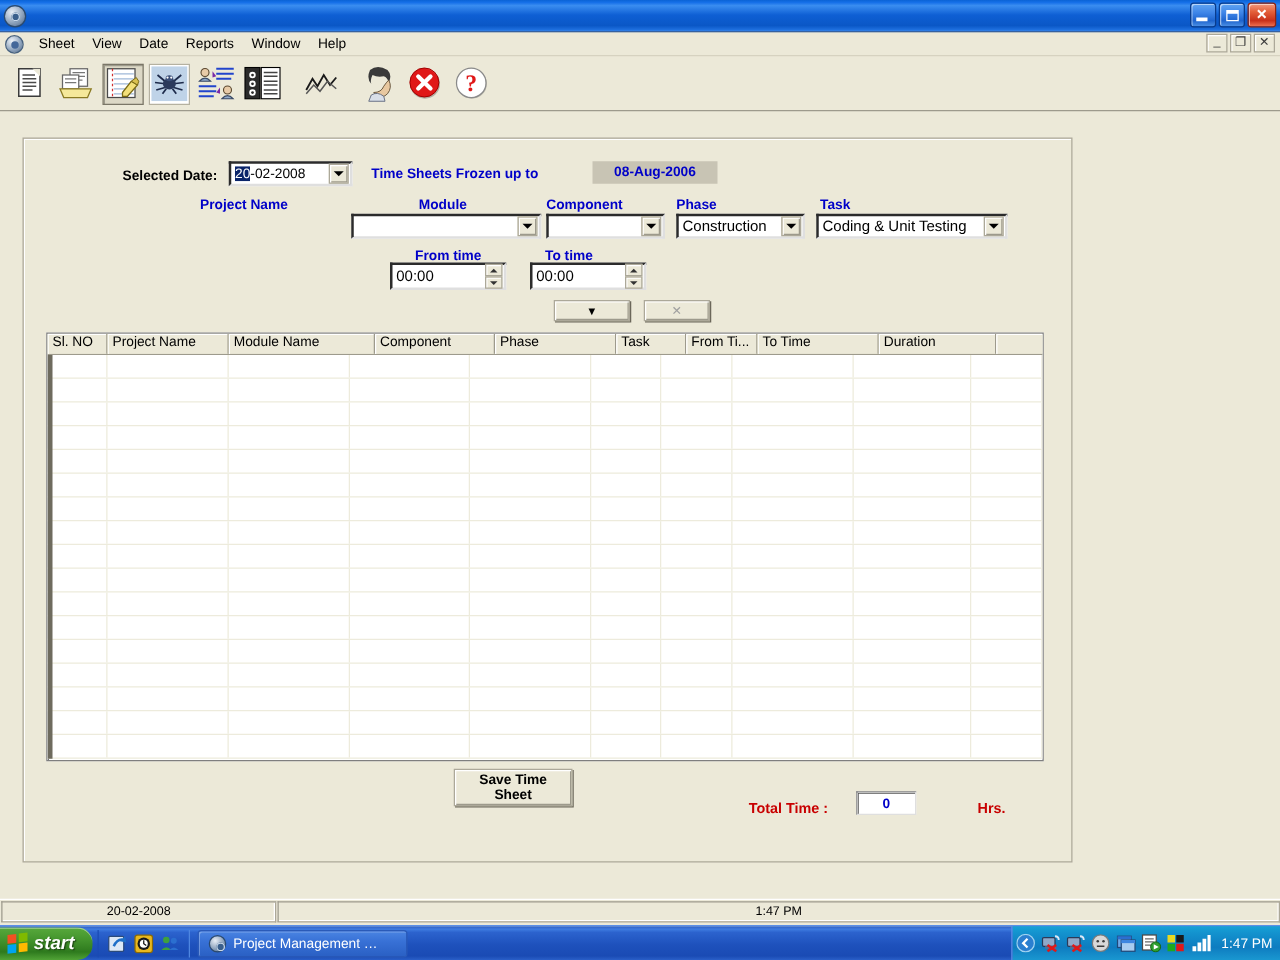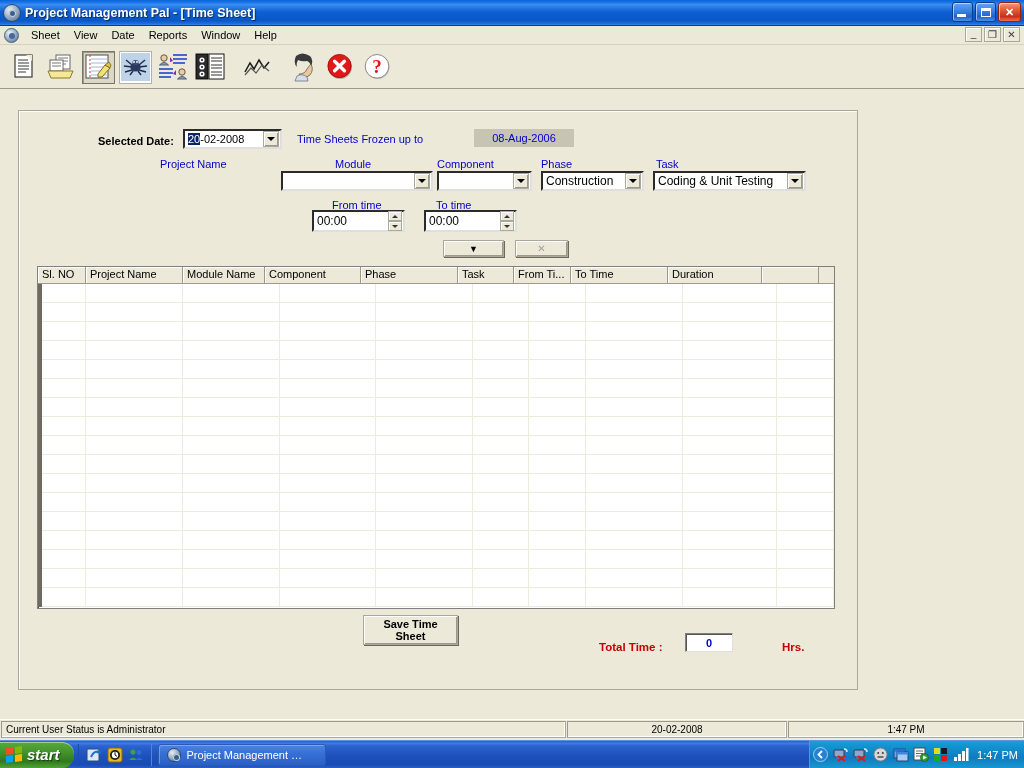--- a/index.html
+++ b/index.html
@@ -107,21 +107,21 @@
   .tbar-sep { width:10px; flex:none; }
 
   
   .form-panel {
     position:absolute; left:18px; top:110px; width:840px; height:580px;
     background:#ECE9D8; border:1px solid #ACA899;
     box-shadow: inset 1px 1px 0 #fff;
   }
 
   .lbl-bold { font-weight:bold; color:#000; font-size:11px; }
-  .lbl-blue { font-weight:normal; color:#0000C8; font-size:11px; }
+  .lbl-blue { font-weight:bold; color:#0000C8; font-size:11px; }
   .lbl-red  { font-weight:bold; color:#C80000; font-size:11.5px; }
 
   .sunken-field {
     background:#fff; border:1px solid #7F7F7F;
     border-right-color:#DFDFDF; border-bottom-color:#DFDFDF;
     box-shadow: inset 1px 1px 0 #555;
   }
 
   
   .combo { position:absolute; height:20px; background:#fff;
@@ -245,21 +245,20 @@
   .tray-clock{ color:#fff; font-size:11px; margin-left:4px; white-space:nowrap; }
   .tray-ico{ width:16px; height:16px; flex:none; position:relative; }
 </style>
 </head>
 <body>
 
 <div id="app">
 
   <div class="titlebar">
     <div class="title-icon"></div>
-    <div class="titlebar-text">Project Management Pal - [Time Sheet]</div>
     <div class="titlebar-buttons">
       <div class="tb-btn">
         <div class="min-glyph"></div>
       </div>
       <div class="tb-btn">
         <div class="rest-glyph"></div>
       </div>
       <div class="tb-btn close">
         <div class="tb-glyph">✕</div>
       </div>
@@ -522,21 +521,21 @@
       </div>
     </div>
 
     <div class="btn3d" style="position:absolute;left:424px;top:129px;width:61px;height:17px;font-size:9px;">▼</div>
     <div class="btn3d disabled" style="position:absolute;left:496px;top:129px;width:53px;height:17px;font-size:10px;">✕</div>
 
     <div class="grid" style="left:18px;top:155px;width:798px;height:343px;">
       <div class="grid-head" id="grid-head">
           <div class="gh-cell" style="width: 48px;">Sl. NO</div>
           <div class="gh-cell" style="width: 97px;">Project Name</div>
-          <div class="gh-cell" style="width: 82px;">Module Name</div>
+          <div class="gh-cell" style="width: 117px;">Module Name</div>
           <div class="gh-cell" style="width: 96px;">Component</div>
           <div class="gh-cell" style="width: 97px;">Phase</div>
           <div class="gh-cell" style="width: 56px;">Task</div>
           <div class="gh-cell" style="width: 57px;">From Ti...</div>
           <div class="gh-cell" style="width: 97px;">To Time</div>
           <div class="gh-cell" style="width: 94px;">Duration</div>
           <div class="gh-cell" style="width: 57px;"></div>
         </div>
       <div class="grid-body" id="grid-body">
         <div class="row-head-strip"></div>
@@ -753,21 +752,20 @@
     </div>
 
     <div class="lbl-red" style="position:absolute;left:580px;top:530px;">Total Time :</div>
     <div class="sunken-field" style="position:absolute;left:666px;top:522px;width:48px;height:19px;display:flex;align-items:center;justify-content:center;">
       <span style="color:#0000C8;font-weight:bold;font-size:11px;">0</span>
     </div>
     <div class="lbl-red" style="position:absolute;left:723px;top:530px;margin-left:40px;">Hrs.</div>
   </div>
 
   <div class="statusbar">
-    <div class="sb-panel" style="width:565px;">Current User Status is Administrator</div>
     <div class="sb-panel" style="width:220px;justify-content:center;">20-02-2008</div>
     <div class="sb-panel" style="flex:1;justify-content:center;">1:47 PM</div>
   </div>
 
   <div class="taskbar">
     <div class="start-btn">
       <div class="winflag">
         <i style="background:#F25022"></i>
           <i style="background:#7FBA00"></i>
         <i style="background:#00A4EF"></i>

